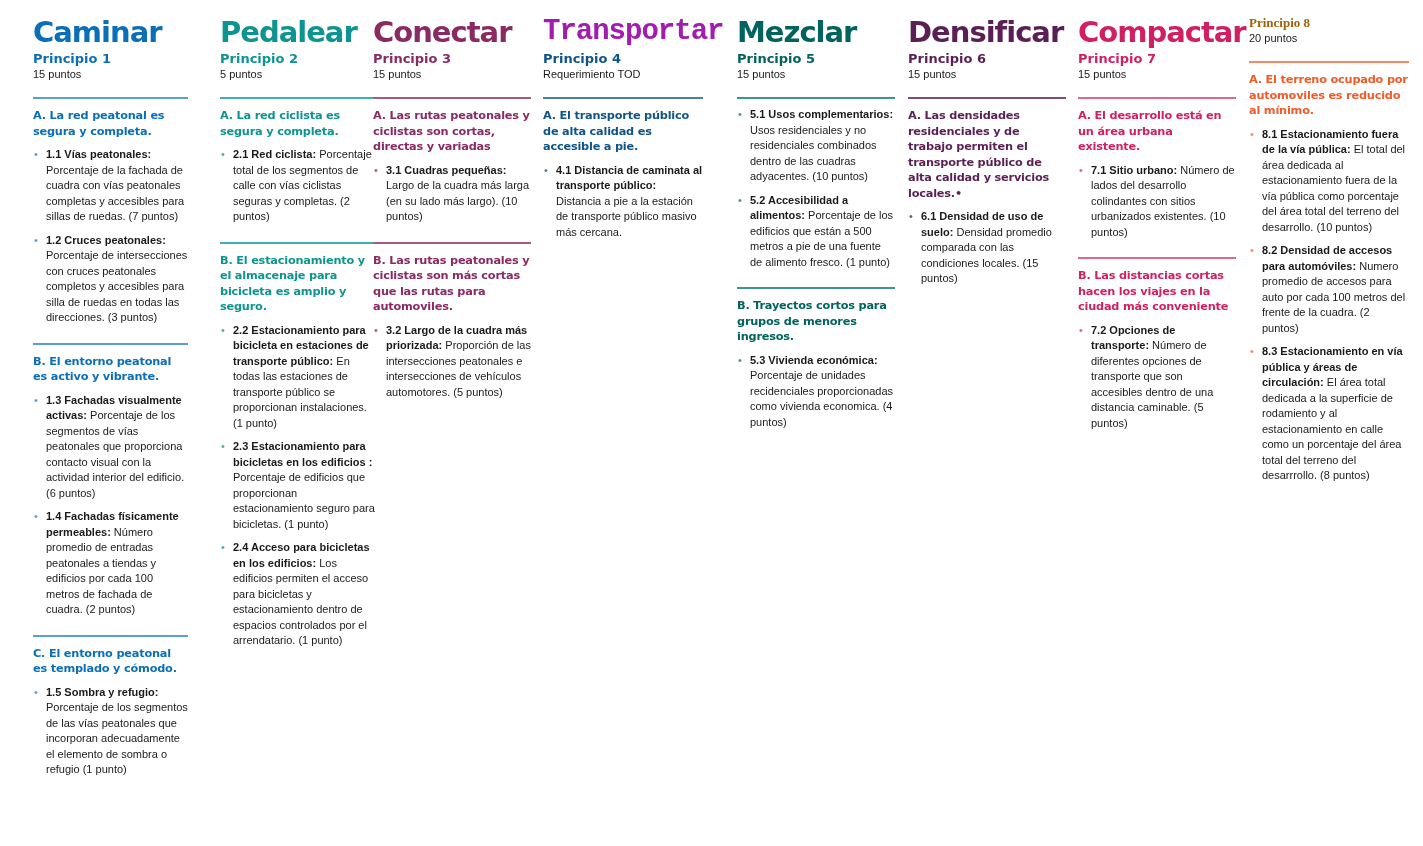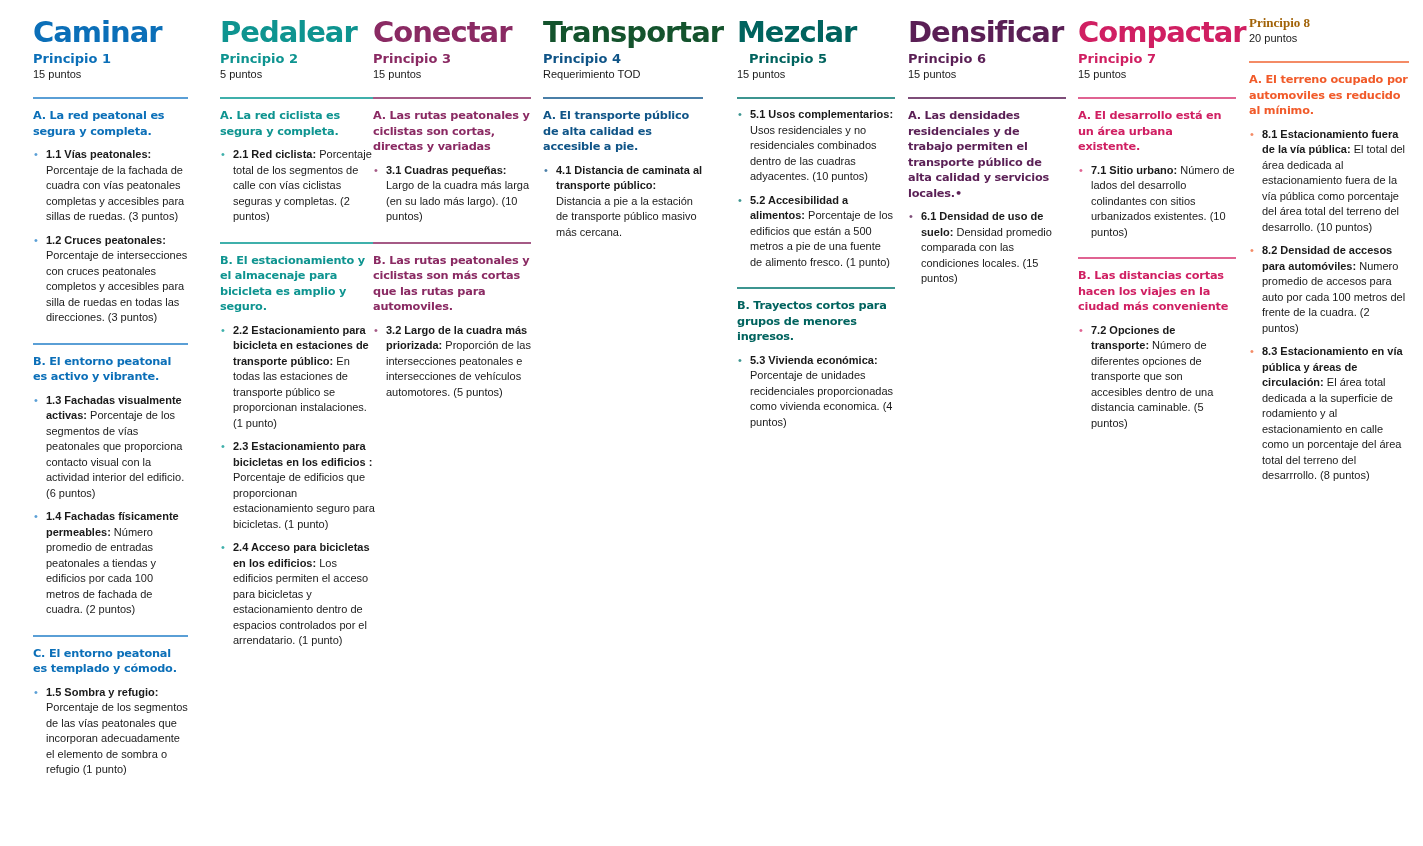--- a/index.html
+++ b/index.html
@@ -19,21 +19,21 @@
 </head>
 <body>
 
 <div id="page">
     <div class="col" style="left: 33px; width: 155px;">
       <div class="title" style="color: rgb(11, 111, 184);">Caminar</div>
       <div class="principle" style="color: rgb(11, 111, 184);">Principio 1</div>
       <div class="points">15 puntos</div>
       <div class="rule" style="background: rgb(90, 159, 214);"></div>
       <div class="sec-title" style="color: rgb(11, 111, 184);">A. La red peatonal es segura y completa.</div>
-      <div class="item"><span class="bullet" style="color: rgb(90, 159, 214);">•</span><b>1.1 Vías peatonales:</b><span> Porcentaje de la fachada de cuadra con vías peatonales completas y accesibles para sillas de ruedas. (3 puntos)</span></div>
+      <div class="item"><span class="bullet" style="color: rgb(90, 159, 214);">•</span><b>1.1 Vías peatonales:</b><span> Porcentaje de la fachada de cuadra con vías peatonales completas y accesibles para sillas de ruedas. (7 puntos)</span></div>
       <div class="item"><span class="bullet" style="color: rgb(90, 159, 214);">•</span><b>1.2 Cruces peatonales:</b><span> Porcentaje de intersecciones con cruces peatonales completos y accesibles para silla de ruedas en todas las direcciones. (3 puntos)</span></div>
       <div class="sec-rule" style="background: rgb(90, 159, 214);"></div>
       <div class="sec-title" style="color: rgb(11, 111, 184);">B. El entorno peatonal es activo y vibrante.</div>
       <div class="item"><span class="bullet" style="color: rgb(90, 159, 214);">•</span><b>1.3 Fachadas visualmente activas:</b><span> Porcentaje de los segmentos de vías peatonales que proporciona contacto visual con la actividad interior del edificio. (6 puntos)</span></div>
       <div class="item"><span class="bullet" style="color: rgb(90, 159, 214);">•</span><b>1.4 Fachadas físicamente permeables:</b><span> Número promedio de entradas peatonales a tiendas y edificios por cada 100 metros de fachada de cuadra. (2 puntos)</span></div>
       <div class="sec-rule" style="background: rgb(90, 159, 214);"></div>
       <div class="sec-title" style="color: rgb(11, 111, 184);">C. El entorno peatonal es templado y cómodo.</div>
       <div class="item"><span class="bullet" style="color: rgb(90, 159, 214);">•</span><b>1.5 Sombra y refugio:</b><span> Porcentaje de los segmentos de las vías peatonales que incorporan adecuadamente el elemento de sombra o refugio (1 punto)</span></div>
     </div>
     <div class="col" style="left: 220px; width: 158px;">
@@ -54,30 +54,30 @@
       <div class="principle" style="color: rgb(138, 42, 99);">Principio 3</div>
       <div class="points">15 puntos</div>
       <div class="rule" style="background: rgb(165, 90, 134);"></div>
       <div class="sec-title" style="color: rgb(138, 42, 99);">A. Las rutas peatonales y ciclistas son cortas, directas y variadas</div>
       <div class="item"><span class="bullet" style="color: rgb(165, 90, 134);">•</span><b>3.1 Cuadras pequeñas:</b><span> Largo de la cuadra más larga (en su lado más largo). (10 puntos)</span></div>
       <div class="sec-rule" style="background: rgb(165, 90, 134);"></div>
       <div class="sec-title" style="color: rgb(138, 42, 99);">B. Las rutas peatonales y ciclistas son más cortas que las rutas para automoviles.</div>
       <div class="item"><span class="bullet" style="color: rgb(165, 90, 134);">•</span><b>3.2 Largo de la cuadra más priorizada:</b><span>  Proporción de las intersecciones peatonales e intersecciones de vehículos automotores. (5 puntos)</span></div>
     </div>
     <div class="col" style="left: 543px; width: 160px;">
-      <div class="title" style="color: #14532d;">Transportar</div>
+      <div class="title" style="color: #a21caf; font-family: Liberation Mono, monospace;">Transportar</div>
       <div class="principle" style="color: rgb(15, 84, 135);">Principio 4</div>
       <div class="points">Requerimiento TOD</div>
       <div class="rule" style="background: rgb(74, 127, 168);"></div>
       <div class="sec-title" style="color: rgb(15, 84, 135);">A. El transporte público de alta calidad es accesible a pie.</div>
       <div class="item"><span class="bullet" style="color: rgb(74, 127, 168);">•</span><b>4.1 Distancia de caminata al transporte público:</b><span> Distancia a pie a la estación de transporte público masivo más cercana.</span></div>
     </div>
     <div class="col" style="left: 737px; width: 158px;">
       <div class="title" style="color: rgb(0, 99, 94);">Mezclar</div>
-      <div class="principle" style="color: rgb(0, 99, 94); margin-left: 12px;">Principio 5</div>
+      <div class="principle" style="color: rgb(0, 99, 94);">Principio 5</div>
       <div class="points">15 puntos</div>
       <div class="rule" style="background: rgb(60, 149, 144);"></div>
       <div class="item"><span class="bullet" style="color: rgb(60, 149, 144);">•</span><b>5.1 Usos complementarios:</b><span> Usos residenciales y no residenciales combinados dentro de las cuadras adyacentes. (10 puntos)</span></div>
       <div class="item"><span class="bullet" style="color: rgb(60, 149, 144);">•</span><b>5.2 Accesibilidad a alimentos:</b><span> Porcentaje de los edificios que están a 500 metros a pie de una fuente de alimento fresco. (1 punto)</span></div>
       <div class="sec-rule" style="background: rgb(60, 149, 144);"></div>
       <div class="sec-title" style="color: rgb(0, 99, 94);">B. Trayectos cortos para grupos de menores ingresos.</div>
       <div class="item"><span class="bullet" style="color: rgb(60, 149, 144);">•</span><b>5.3 Vivienda económica:</b><span> Porcentaje de unidades recidenciales proporcionadas como vivienda economica. (4 puntos)</span></div>
     </div>
     <div class="col" style="left: 908px; width: 158px;">
       <div class="title" style="color: rgb(90, 31, 85);">Densificar</div>

